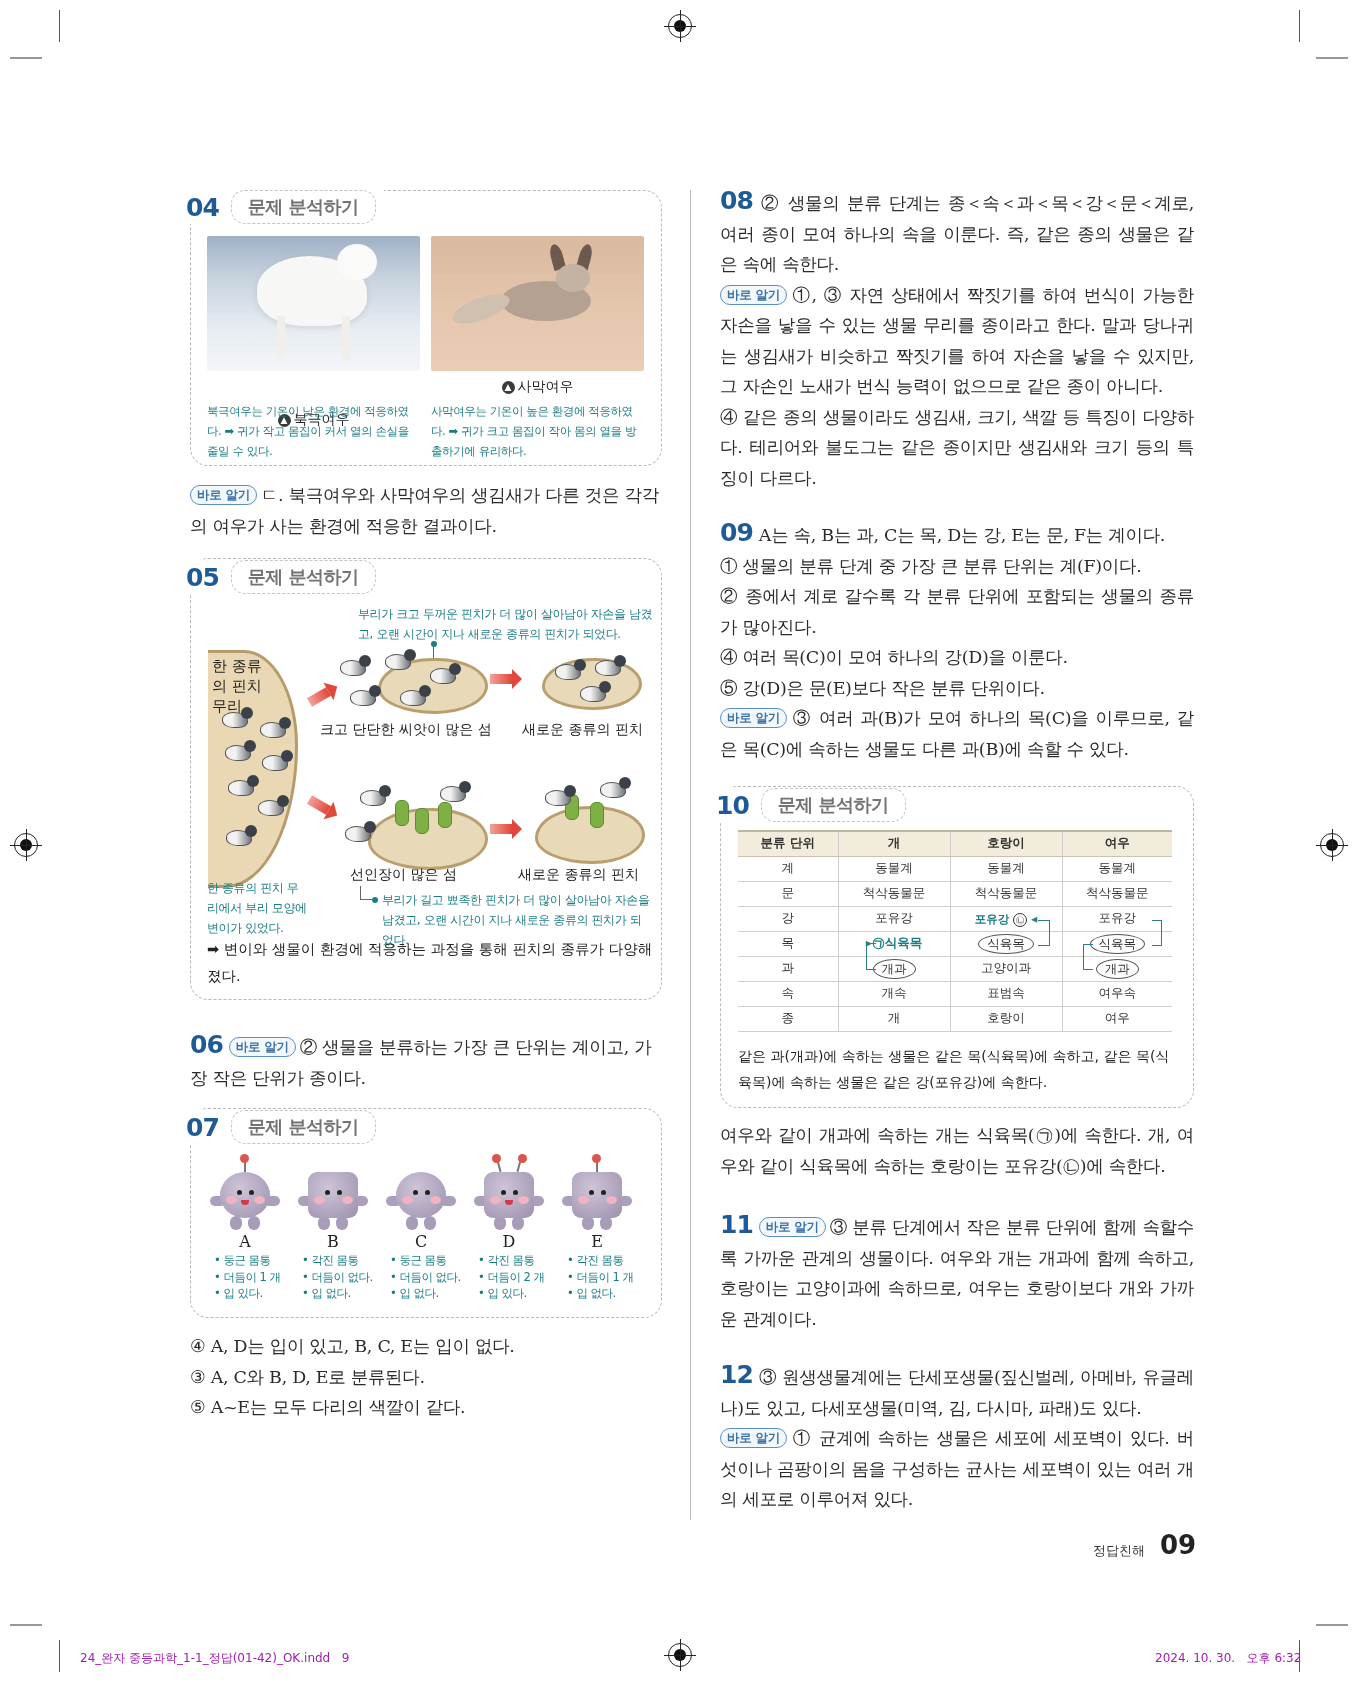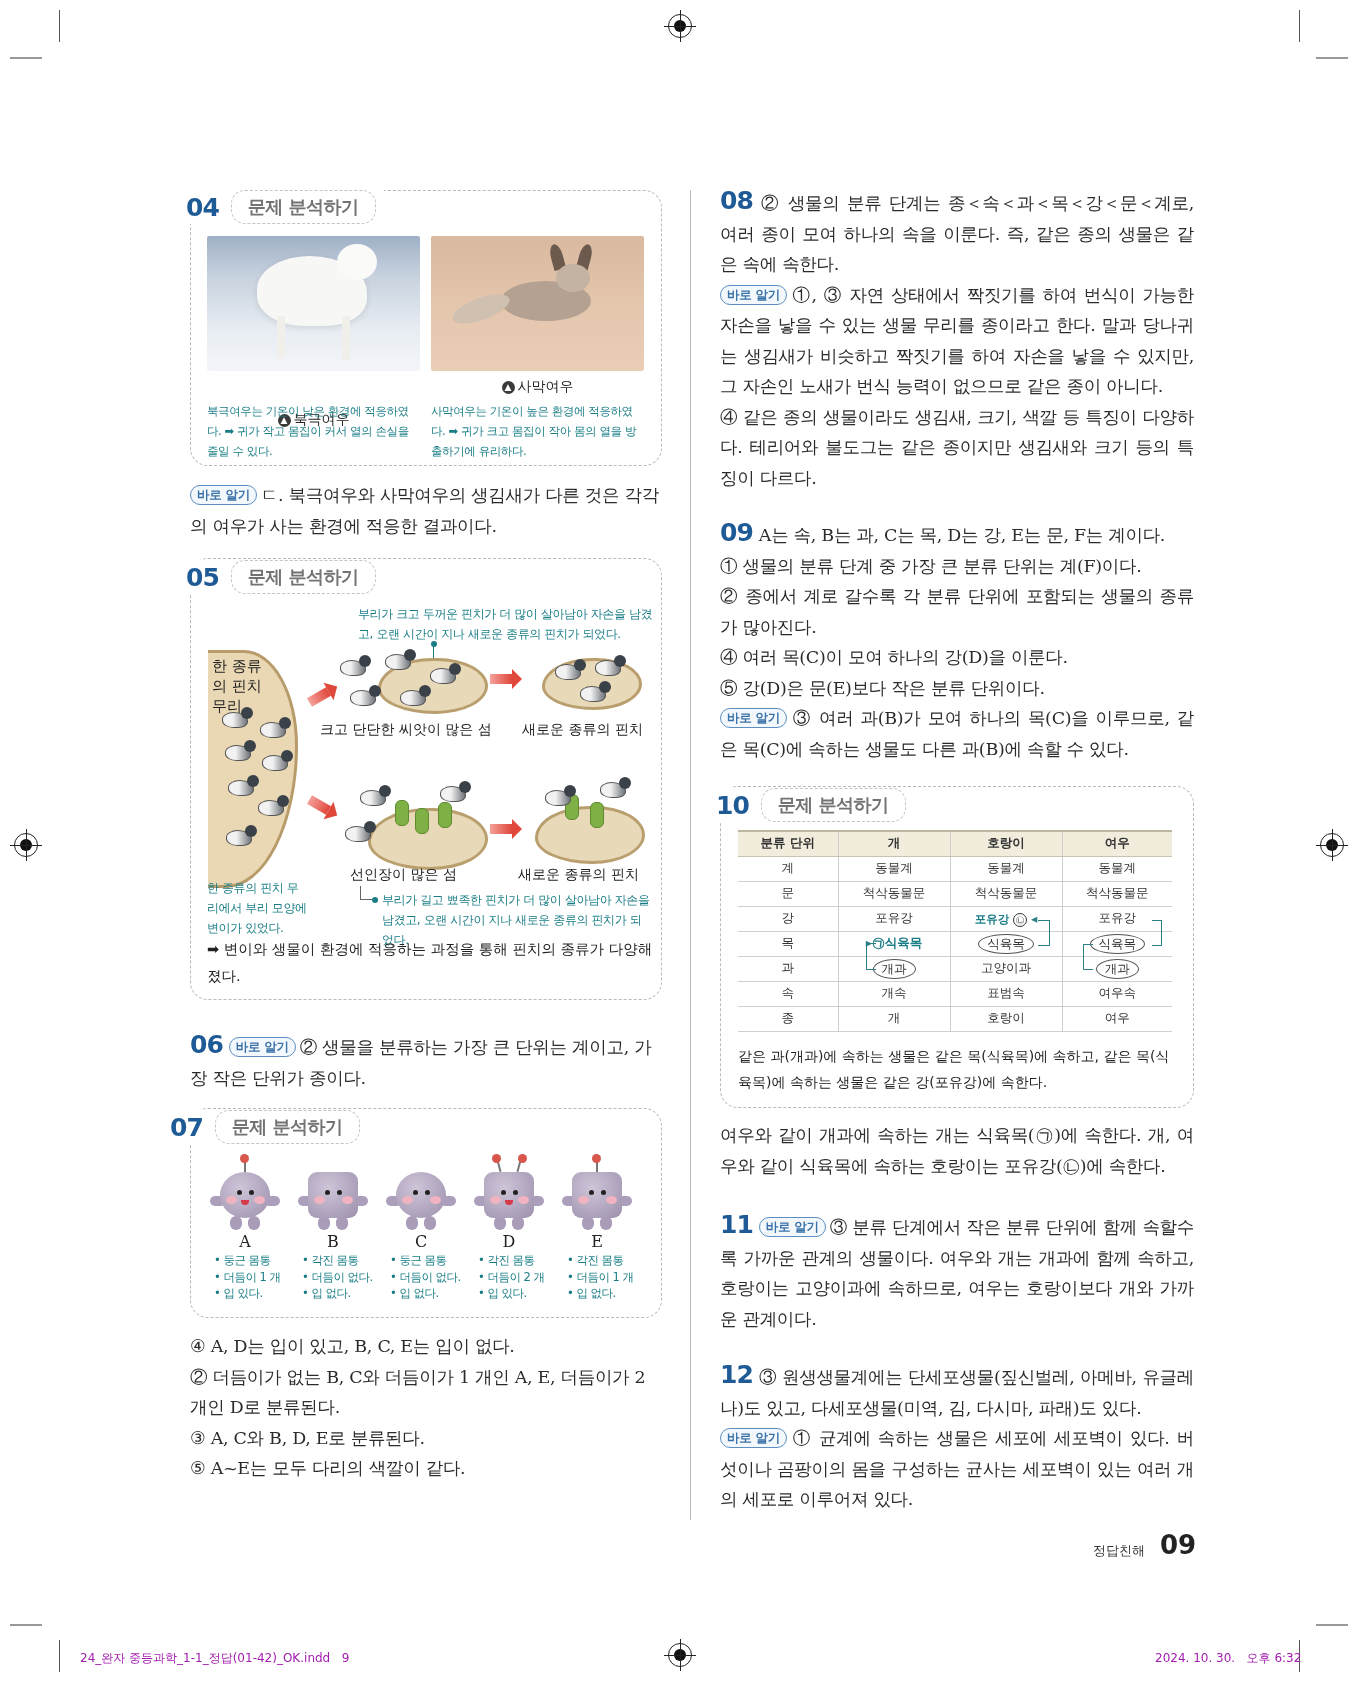--- a/index.html
+++ b/index.html
@@ -177,21 +177,21 @@
 <div style="position:absolute;left:360px;top:886px;width:12px;height:14px;border-left:1px solid #666;border-bottom:1px solid #666;"></div>
 <div style="position:absolute;left:372px;top:897px;width:6px;height:6px;border-radius:50%;background:#1a7d86;"></div>
 <div class="cap-body" style="left:382px;top:890px;width:270px;font-size:12px;">부리가 길고 뾰족한 핀치가 더 많이 살아남아 자손을 남겼고, 오랜 시간이 지나 새로운 종류의 핀치가 되었다.</div>
 <div class="sans" style="position:absolute;left:207px;top:936px;width:448px;font-size:14.5px;line-height:27px;color:#222;">➡ 변이와 생물이 환경에 적응하는 과정을 통해 핀치의 종류가 다양해졌다.</div>
 
 <div class="para" style="position:absolute;left:190px;top:1030px;width:474px;">
   <span class="qnum" style="margin-right:6px;">06</span><span class="badge">바로 알기</span><span>② 생물을 분류하는 가장 큰 단위는 계이고, 가장 작은 단위가 종이다.</span>
 </div>
 
 <div class="abox" style="left:190px;top:1108px;width:472px;height:210px;"></div>
-<div class="abox-head" style="left:170px;top:1110px;text-align:right;">
+<div class="abox-head" style="left:186px;top:1110px;text-align:right;">
   <span class="qnum">07</span>
   <span class="abox-tag">문제 분석하기</span>
 </div>
 
 <div class="robot" style="left:210px;top:1158px;">
   <div class="ant" style="left:34px;"></div>
     <div class="ball" style="left:30px;"></div>
   <div class="arm" style="left:0;"></div>
     <div class="arm" style="left:54px;"></div>
   <div class="leg" style="left:20px;"></div>
@@ -286,21 +286,20 @@
     <div>• 입 있다.</div>
 </div>
 <div class="robot-feat" style="left:567px;top:1252px;">
   <div>• 각진 몸통</div>
     <div>• 더듬이 1 개</div>
     <div>• 입 없다.</div>
 </div>
 
 <div class="para" style="position:absolute;left:190px;top:1331px;width:474px;">
   <div>④ A, D는 입이 있고, B, C, E는 입이 없다.</div>
-  <div>② 더듬이가 없는 B, C와 더듬이가 1 개인 A, E, 더듬이가 2 개인 D로 분류된다.</div>
   <div>③ A, C와 B, D, E로 분류된다.</div>
   <div>⑤ A~E는 모두 다리의 색깔이 같다.</div>
 </div>
 
 <div class="para" style="position:absolute;left:720px;top:186px;width:474px;text-align:justify;">
   <span class="qnum" style="margin-right:6px;">08</span><span>② 생물의 분류 단계는 종＜속＜과＜목＜강＜문＜계로, 여러 종이 모여 하나의 속을 이룬다. 즉, 같은 종의 생물은 같은 속에 속한다.</span><br>
   <span class="badge">바로 알기</span><span>①, ③ 자연 상태에서 짝짓기를 하여 번식이 가능한 자손을 낳을 수 있는 생물 무리를 종이라고 한다. 말과 당나귀는 생김새가 비슷하고 짝짓기를 하여 자손을 낳을 수 있지만, 그 자손인 노새가 번식 능력이 없으므로 같은 종이 아니다.</span><br>
   <span>④ 같은 종의 생물이라도 생김새, 크기, 색깔 등 특징이 다양하다. 테리어와 불도그는 같은 종이지만 생김새와 크기 등의 특징이 다르다.</span>
 </div>
 

